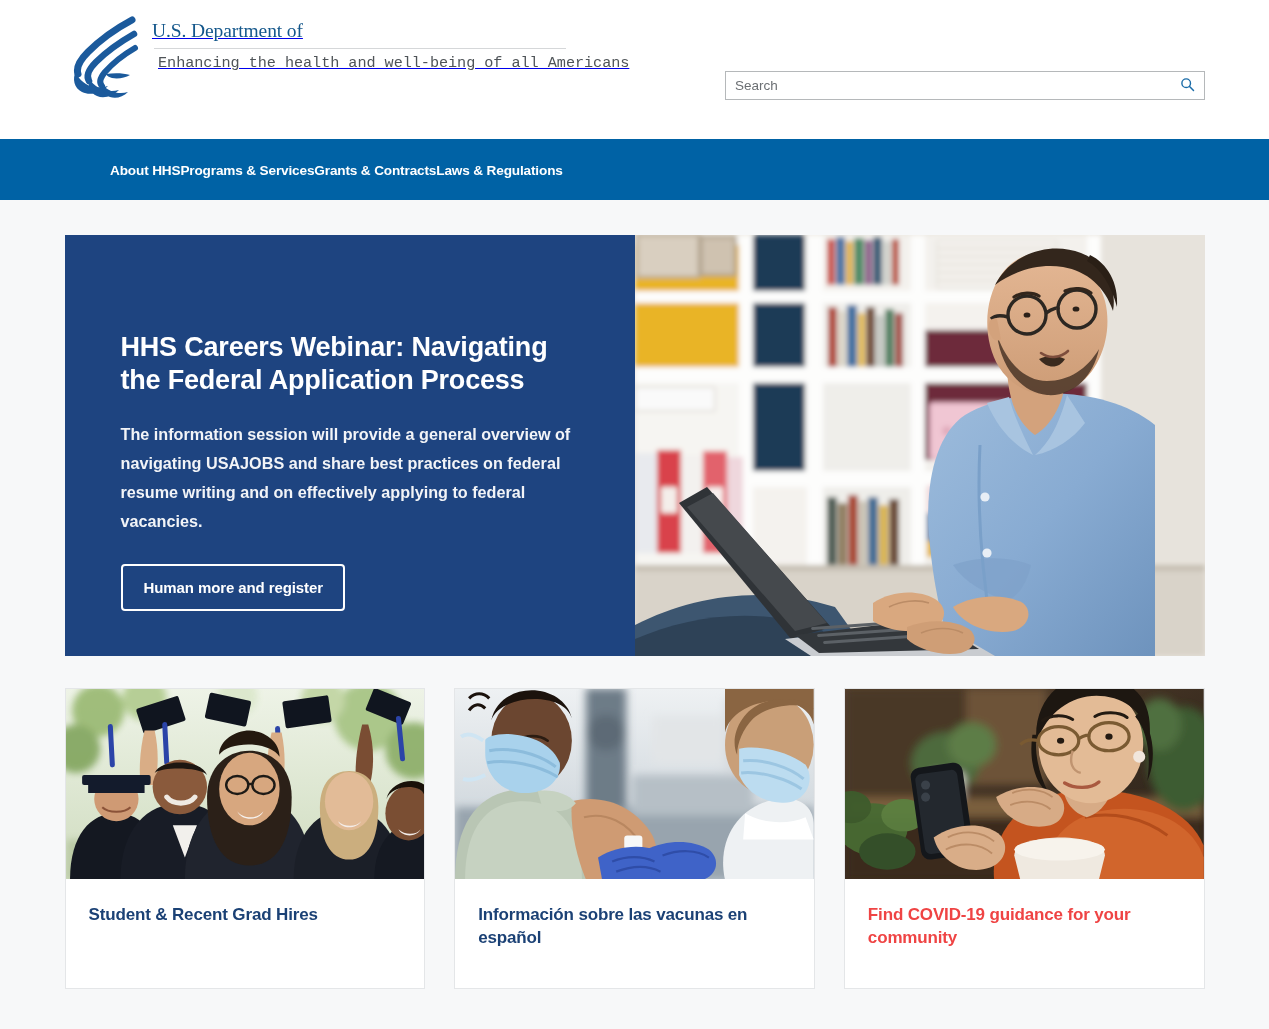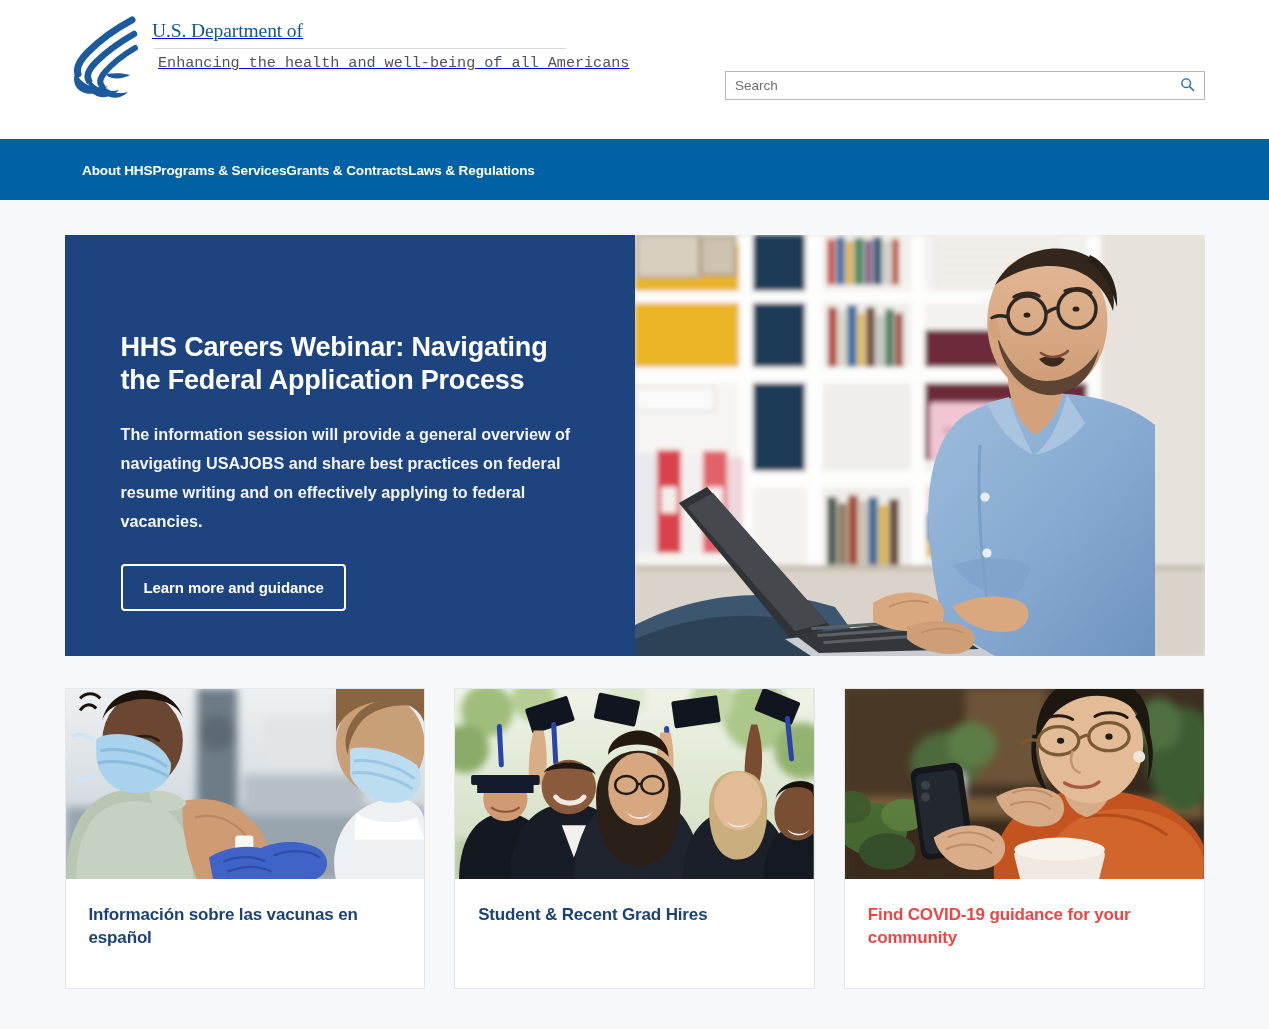--- a/index.html
+++ b/index.html
@@ -127,20 +127,21 @@
     justify-content: center;
     padding: 0;
   }
 
   
   .site-nav {
     background: #0062a5;
     height: 61px;
     display: flex;
     align-items: center;
+    padding-left: 28px;
   }
 
   .nav-list {
     list-style: none;
     display: flex;
     align-items: center;
     padding-left: 82px;
   }
 
   .nav-item {
@@ -311,21 +312,21 @@
   </ul>
 </nav>
 
 <main class="main">
   <div class="container">
 
     <section class="hero">
       <div class="hero-copy">
         <h1 class="hero-title">HHS Careers Webinar: Navigating the Federal Application Process</h1>
         <p class="hero-desc">The information session will provide a general overview of navigating USAJOBS and share best practices on federal resume writing and on effectively applying to federal vacancies.</p>
-        <button class="hero-btn">Learn more and guidance</button>
+        <button class="hero-btn">Human more and register</button>
       </div>
       <div class="hero-media">
         <svg viewBox="0 0 570 421" preserveAspectRatio="xMidYMid slice" xmlns="http://www.w3.org/2000/svg" aria-hidden="true">
           <defs>
             <linearGradient id="wallG" x1="0" y1="0" x2="0" y2="1">
               <stop offset="0" stop-color="#ece8e0"></stop>
                 <stop offset="1" stop-color="#ded8cf"></stop>
             </linearGradient>
             <linearGradient id="shirtG" x1="0" y1="0" x2="1" y2="1">
               <stop offset="0" stop-color="#9dbcdc"></stop>
@@ -501,92 +502,20 @@
         </svg>
       </div>
     </section>
 
     <section class="card-row">
 
       <article class="card">
         <div class="card-media">
           <svg viewBox="0 0 356 190" preserveAspectRatio="xMidYMid slice" xmlns="http://www.w3.org/2000/svg" aria-hidden="true">
             <defs>
-              <linearGradient id="clinicG" x1="0" y1="0" x2="0" y2="1">
-                <stop offset="0" stop-color="#eef1f3"></stop>
-                  <stop offset="1" stop-color="#c3ccd3"></stop>
-              </linearGradient>
-              <filter id="bg2">
-                  <feGaussianBlur stdDeviation="4"></feGaussianBlur>
-                </filter>
-            </defs>
-            <rect width="356" height="190" fill="url(#clinicG)"></rect>
-            <g filter="url(#bg2)">
-              <rect x="0" y="118" width="356" height="72" fill="#98a4ae"></rect>
-              <rect x="130" y="0" width="40" height="120" fill="#6d7b87"></rect>
-              <rect x="196" y="28" width="70" height="46" fill="#e2e5e7"></rect>
-              <rect x="268" y="10" width="56" height="74" fill="#d6dade"></rect>
-              <rect x="176" y="86" width="120" height="40" fill="#b6bfc6"></rect>
-              <circle cx="150" cy="44" r="18" fill="#5d6a76"></circle>
-            </g>
-
-            <path d="M0 190 C0 130 26 100 70 100 C112 100 140 130 140 190 Z" fill="#b9c6b4"></path>
-            <path d="M10 190 C10 138 32 112 68 112 C104 112 126 138 126 190 Z" fill="#c6d2c1"></path>
-
-            <ellipse cx="76" cy="52" rx="40" ry="46" fill="#6b4630"></ellipse>
-            <path d="M36 32 C44 6 108 2 116 30 C112 12 94 2 76 2 C58 2 40 12 36 32 Z" fill="#1b120c"></path>
-            <g stroke="#1b120c" stroke-width="3" fill="none">
-              <path d="M30 20 C24 14 18 16 14 22"></path>
-              <path d="M34 10 C28 4 20 4 14 10"></path>
-            </g>
-
-            <path d="M62 52 C70 46 84 46 92 52" stroke="#2b1c12" stroke-width="2.6" fill="none" stroke-linecap="round"></path>
-
-            <path d="M30 52 C30 48 44 44 60 46 C80 48 98 58 104 74 C106 90 92 104 70 104 C46 104 30 86 30 64 Z" fill="#a9d2ec"></path>
-            <path d="M34 62 C54 58 82 64 100 78" stroke="#8cbcdc" stroke-width="3" fill="none"></path>
-            <path d="M32 74 C52 70 82 76 102 88" stroke="#8cbcdc" stroke-width="3" fill="none"></path>
-            <path d="M28 52 C20 46 12 44 6 48" stroke="#cfe5f3" stroke-width="4" fill="none"></path>
-            <path d="M30 86 C22 90 14 92 8 90" stroke="#cfe5f3" stroke-width="4" fill="none"></path>
-
-            <path d="M116 112 C148 104 180 118 196 146 C204 162 200 182 190 190 L130 190 C120 166 114 138 116 112 Z" fill="#cf9b73"></path>
-            <path d="M128 128 C150 122 172 134 184 154" stroke="#b98760" stroke-width="2" fill="none"></path>
-
-            <path d="M82 102 C96 100 112 104 120 114 C112 124 96 124 86 116 Z" fill="#c6d2c1"></path>
-
-            <rect x="168" y="146" width="18" height="14" rx="3" fill="#f7f8f8"></rect>
-
-            <path d="M142 168 C160 156 186 154 204 162 C216 170 214 186 200 190 L146 190 Z" fill="#3f63c8"></path>
-            <path d="M190 160 C210 150 236 150 252 160 C264 170 260 186 246 190 L196 190 Z" fill="#3f63c8"></path>
-            <g stroke="#2f4da8" stroke-width="2.2" fill="none">
-              <path d="M156 172 C170 166 186 166 198 172"></path>
-              <path d="M206 166 C222 160 240 160 252 168"></path>
-              <path d="M160 182 C176 176 192 176 204 182"></path>
-            </g>
-
-            <path d="M268 190 C260 154 278 122 310 112 C340 104 356 116 356 136 L356 190 Z" fill="#eef1f3"></path>
-            <ellipse cx="312" cy="56" rx="44" ry="50" fill="#c99f78"></ellipse>
-            <path d="M268 44 C276 8 348 0 356 36 L356 0 L268 0 Z" fill="#8a6542"></path>
-            <path d="M356 20 C340 14 312 16 296 30 C286 40 280 54 280 66 C272 48 284 22 306 14 C324 8 346 10 356 20 Z" fill="#8a6542"></path>
-
-            <path d="M282 60 C300 56 330 62 348 76 C356 88 352 106 336 112 C314 118 290 106 282 86 Z" fill="#bcdcf0"></path>
-            <path d="M286 72 C306 70 332 78 346 90" stroke="#9cc6e2" stroke-width="3" fill="none"></path>
-            <path d="M284 84 C304 82 330 90 344 100" stroke="#9cc6e2" stroke-width="3" fill="none"></path>
-
-            <path d="M288 124 C304 134 330 136 348 128 L356 150 L286 150 Z" fill="#ffffff"></path>
-          </svg>
-        </div>
-        <div class="card-body">
-          <h2 class="card-title">Información sobre las vacunas en español</h2>
-        </div>
-      </article>
-
-      <article class="card">
-        <div class="card-media">
-          <svg viewBox="0 0 356 190" preserveAspectRatio="xMidYMid slice" xmlns="http://www.w3.org/2000/svg" aria-hidden="true">
-            <defs>
               <linearGradient id="gradSky" x1="0" y1="0" x2="0" y2="1">
                 <stop offset="0" stop-color="#eef3e7"></stop>
                   <stop offset="1" stop-color="#cfdcbf"></stop>
               </linearGradient>
               <filter id="bg1">
                   <feGaussianBlur stdDeviation="3.5"></feGaussianBlur>
                 </filter>
             </defs>
             <rect width="356" height="190" fill="url(#gradSky)"></rect>
             <g filter="url(#bg1)" opacity="0.95">
@@ -659,20 +588,92 @@
 
               <path d="M306 190 C306 152 326 132 352 132 C356 132 356 132 356 132 L356 190 Z" fill="#151922"></path>
               <ellipse cx="340" cy="124" rx="23" ry="27" fill="#7a4e33"></ellipse>
               <path d="M318 110 C324 94 358 94 356 110 L356 96 C346 88 322 92 318 110 Z" fill="#191109"></path>
               <path d="M330 140 C336 146 348 146 352 140 C348 148 334 148 330 140 Z" fill="#f2ece8"></path>
             </g>
           </svg>
         </div>
         <div class="card-body">
           <h2 class="card-title">Student &amp; Recent Grad Hires</h2>
+        </div>
+      </article>
+
+      <article class="card">
+        <div class="card-media">
+          <svg viewBox="0 0 356 190" preserveAspectRatio="xMidYMid slice" xmlns="http://www.w3.org/2000/svg" aria-hidden="true">
+            <defs>
+              <linearGradient id="clinicG" x1="0" y1="0" x2="0" y2="1">
+                <stop offset="0" stop-color="#eef1f3"></stop>
+                  <stop offset="1" stop-color="#c3ccd3"></stop>
+              </linearGradient>
+              <filter id="bg2">
+                  <feGaussianBlur stdDeviation="4"></feGaussianBlur>
+                </filter>
+            </defs>
+            <rect width="356" height="190" fill="url(#clinicG)"></rect>
+            <g filter="url(#bg2)">
+              <rect x="0" y="118" width="356" height="72" fill="#98a4ae"></rect>
+              <rect x="130" y="0" width="40" height="120" fill="#6d7b87"></rect>
+              <rect x="196" y="28" width="70" height="46" fill="#e2e5e7"></rect>
+              <rect x="268" y="10" width="56" height="74" fill="#d6dade"></rect>
+              <rect x="176" y="86" width="120" height="40" fill="#b6bfc6"></rect>
+              <circle cx="150" cy="44" r="18" fill="#5d6a76"></circle>
+            </g>
+
+            <path d="M0 190 C0 130 26 100 70 100 C112 100 140 130 140 190 Z" fill="#b9c6b4"></path>
+            <path d="M10 190 C10 138 32 112 68 112 C104 112 126 138 126 190 Z" fill="#c6d2c1"></path>
+
+            <ellipse cx="76" cy="52" rx="40" ry="46" fill="#6b4630"></ellipse>
+            <path d="M36 32 C44 6 108 2 116 30 C112 12 94 2 76 2 C58 2 40 12 36 32 Z" fill="#1b120c"></path>
+            <g stroke="#1b120c" stroke-width="3" fill="none">
+              <path d="M30 20 C24 14 18 16 14 22"></path>
+              <path d="M34 10 C28 4 20 4 14 10"></path>
+            </g>
+
+            <path d="M62 52 C70 46 84 46 92 52" stroke="#2b1c12" stroke-width="2.6" fill="none" stroke-linecap="round"></path>
+
+            <path d="M30 52 C30 48 44 44 60 46 C80 48 98 58 104 74 C106 90 92 104 70 104 C46 104 30 86 30 64 Z" fill="#a9d2ec"></path>
+            <path d="M34 62 C54 58 82 64 100 78" stroke="#8cbcdc" stroke-width="3" fill="none"></path>
+            <path d="M32 74 C52 70 82 76 102 88" stroke="#8cbcdc" stroke-width="3" fill="none"></path>
+            <path d="M28 52 C20 46 12 44 6 48" stroke="#cfe5f3" stroke-width="4" fill="none"></path>
+            <path d="M30 86 C22 90 14 92 8 90" stroke="#cfe5f3" stroke-width="4" fill="none"></path>
+
+            <path d="M116 112 C148 104 180 118 196 146 C204 162 200 182 190 190 L130 190 C120 166 114 138 116 112 Z" fill="#cf9b73"></path>
+            <path d="M128 128 C150 122 172 134 184 154" stroke="#b98760" stroke-width="2" fill="none"></path>
+
+            <path d="M82 102 C96 100 112 104 120 114 C112 124 96 124 86 116 Z" fill="#c6d2c1"></path>
+
+            <rect x="168" y="146" width="18" height="14" rx="3" fill="#f7f8f8"></rect>
+
+            <path d="M142 168 C160 156 186 154 204 162 C216 170 214 186 200 190 L146 190 Z" fill="#3f63c8"></path>
+            <path d="M190 160 C210 150 236 150 252 160 C264 170 260 186 246 190 L196 190 Z" fill="#3f63c8"></path>
+            <g stroke="#2f4da8" stroke-width="2.2" fill="none">
+              <path d="M156 172 C170 166 186 166 198 172"></path>
+              <path d="M206 166 C222 160 240 160 252 168"></path>
+              <path d="M160 182 C176 176 192 176 204 182"></path>
+            </g>
+
+            <path d="M268 190 C260 154 278 122 310 112 C340 104 356 116 356 136 L356 190 Z" fill="#eef1f3"></path>
+            <ellipse cx="312" cy="56" rx="44" ry="50" fill="#c99f78"></ellipse>
+            <path d="M268 44 C276 8 348 0 356 36 L356 0 L268 0 Z" fill="#8a6542"></path>
+            <path d="M356 20 C340 14 312 16 296 30 C286 40 280 54 280 66 C272 48 284 22 306 14 C324 8 346 10 356 20 Z" fill="#8a6542"></path>
+
+            <path d="M282 60 C300 56 330 62 348 76 C356 88 352 106 336 112 C314 118 290 106 282 86 Z" fill="#bcdcf0"></path>
+            <path d="M286 72 C306 70 332 78 346 90" stroke="#9cc6e2" stroke-width="3" fill="none"></path>
+            <path d="M284 84 C304 82 330 90 344 100" stroke="#9cc6e2" stroke-width="3" fill="none"></path>
+
+            <path d="M288 124 C304 134 330 136 348 128 L356 150 L286 150 Z" fill="#ffffff"></path>
+          </svg>
+        </div>
+        <div class="card-body">
+          <h2 class="card-title">Información sobre las vacunas en español</h2>
         </div>
       </article>
 
       <article class="card">
         <div class="card-media">
           <svg viewBox="0 0 356 190" preserveAspectRatio="xMidYMid slice" xmlns="http://www.w3.org/2000/svg" aria-hidden="true">
             <defs>
               <linearGradient id="roomG" x1="0" y1="0" x2="1" y2="1">
                 <stop offset="0" stop-color="#5c4631"></stop>
                   <stop offset="0.55" stop-color="#3b2d20"></stop>

